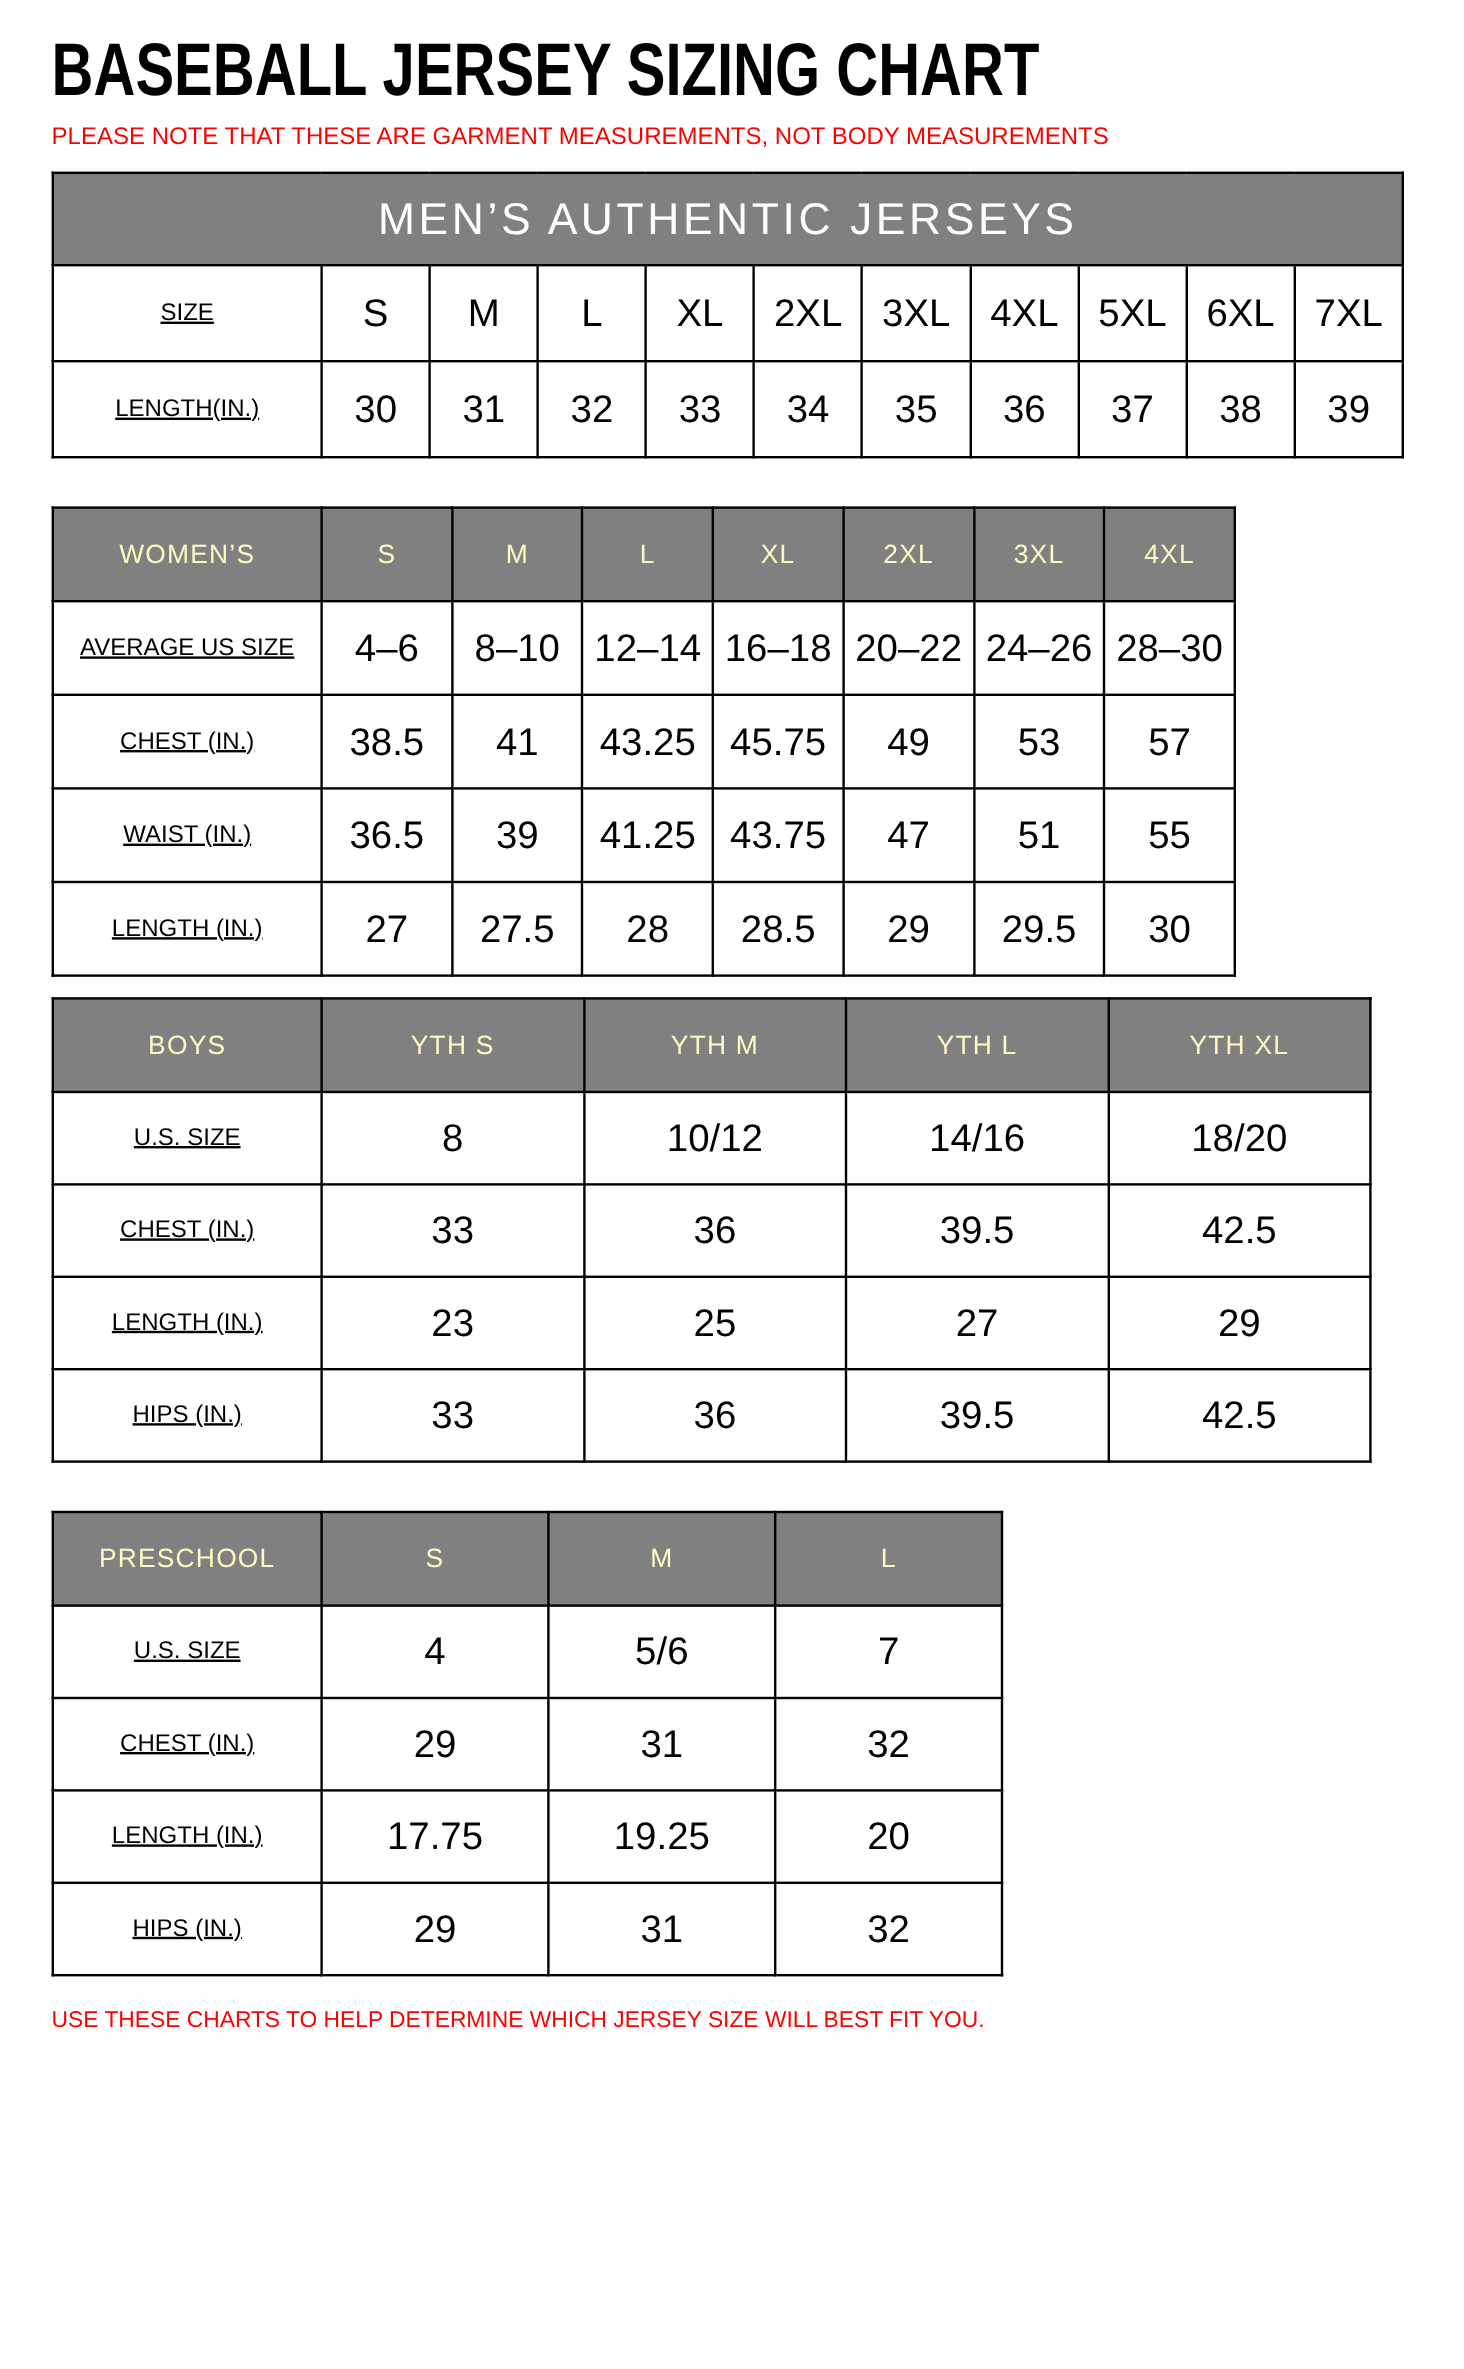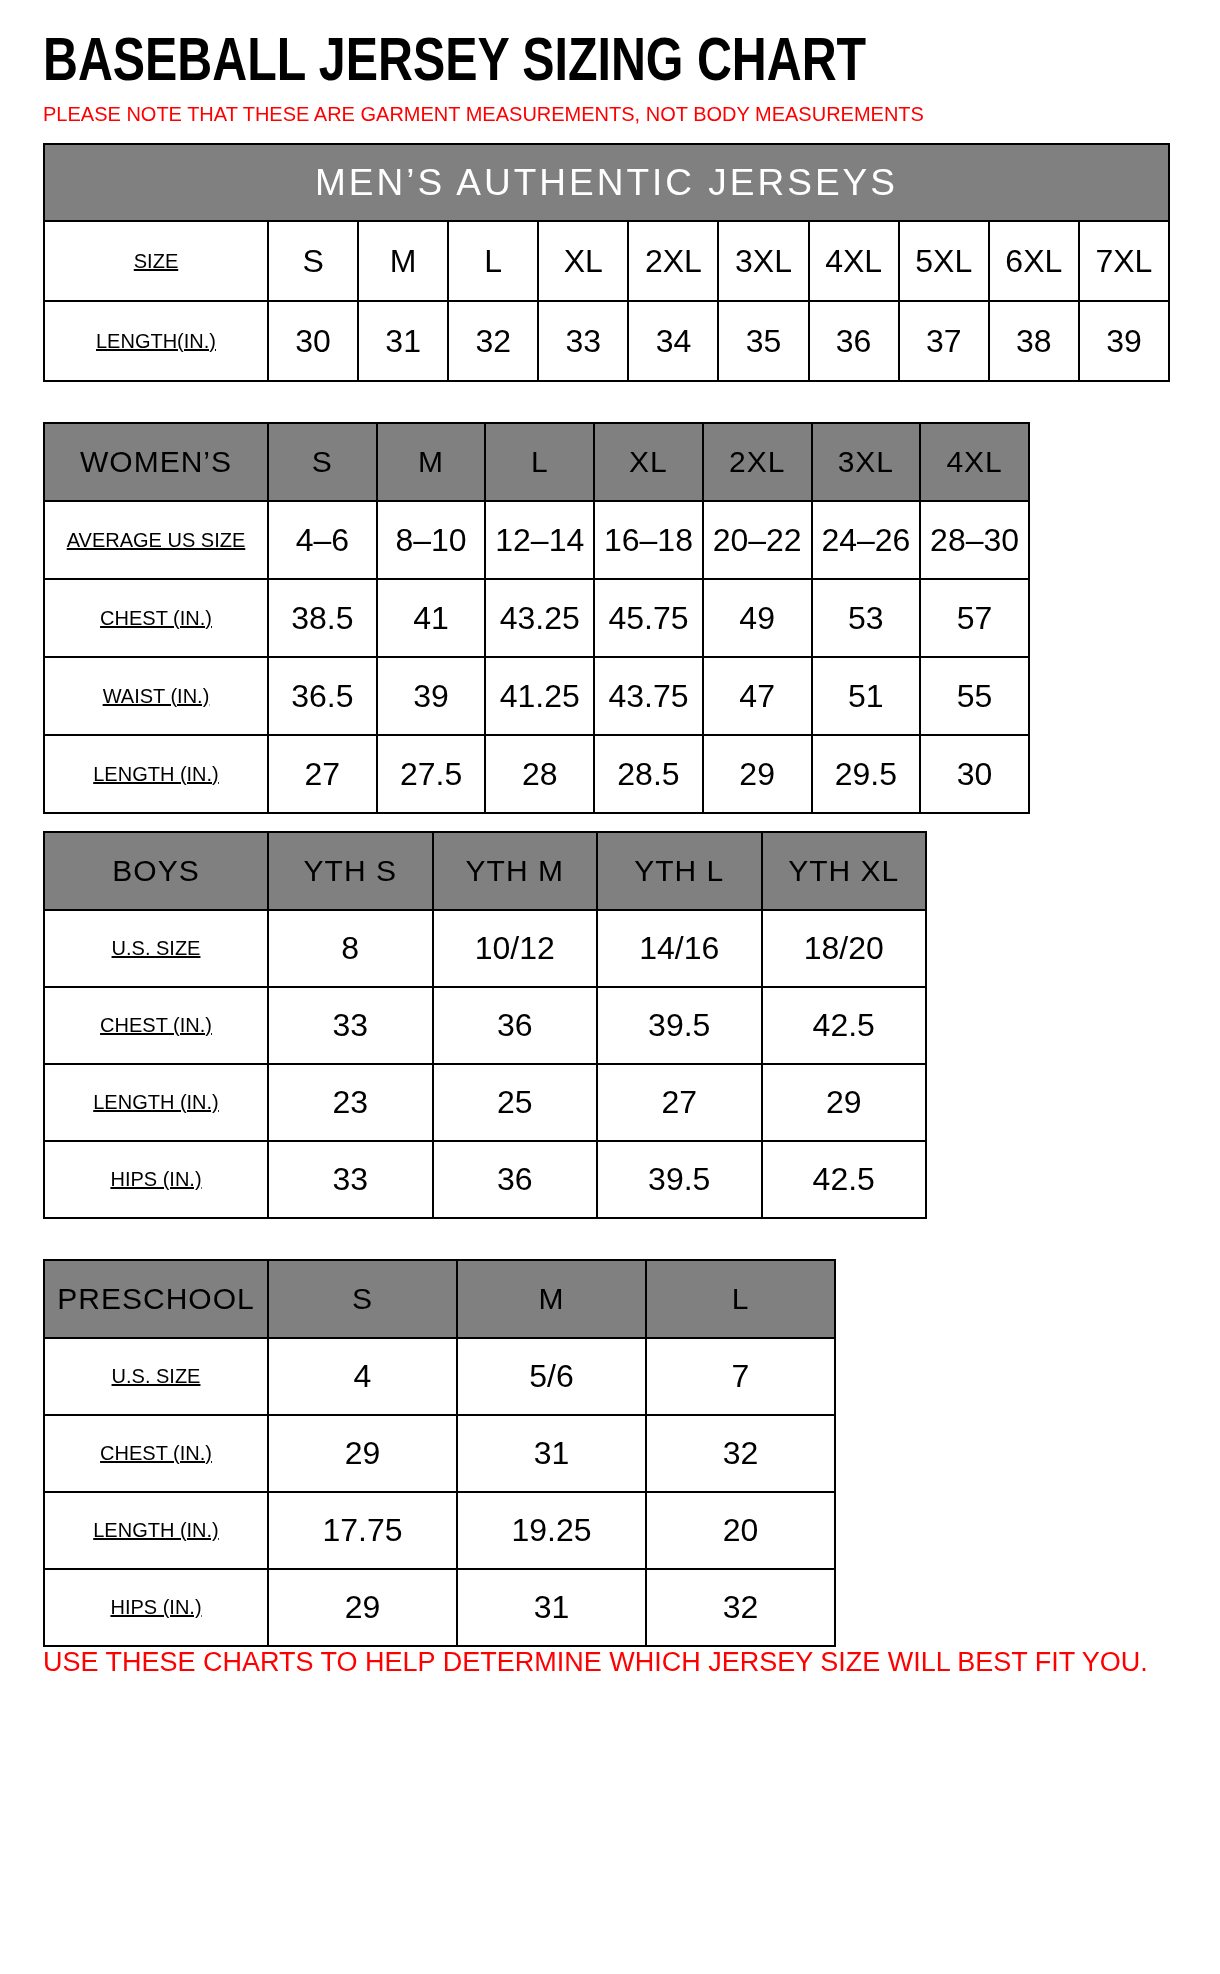--- a/index.html
+++ b/index.html
@@ -29,58 +29,59 @@
     max-width:1090px;
   }
 
   table{
     border-collapse:collapse;
     table-layout:fixed;
     margin-top:40px;
   }
   .t-mens      { width:1127px; margin-top:16px; }
   .t-womens    { width:987px; }
-  .t-boys      { width:884px;margin-top:17px; }
+  .t-boys      { width:1100px;margin-top:17px; }
   .t-preschool { width:793px; }
 
   td,th{
     border:2px solid #000;
     text-align:center;
     vertical-align:middle;
     padding:2px 4px;
   }
 
   .banner{
     background:#808080;
     color:#fff;
     font-weight:normal;
     font-size:37px;
     letter-spacing:3px;
     height:77px;
   }
   .head-row th{
     background:#808080;
-    color:#000000;
+    color:#fef9c3;
     font-weight:normal;
-    font-size:30px;
+    font-size:22px;
     letter-spacing:1px;
     height:78px;
   }
 
   td{ font-size:32px; }
   td.rowlabel{ font-size:20px; line-height:1.25;text-decoration:underline; }
 
   .t-mens      tbody tr{ height:80px; }
   .t-womens    tbody tr{ height:78px; }
   .t-boys      tbody tr{ height:77px; }
   .t-preschool tbody tr{ height:77px; }
 
   .footer{
     color:#fe0000;
-    font-size:27px;
+    font-size:19px;
+    margin-top:26px;
     white-space:nowrap;
   }
 </style>
 </head>
 <body>
 
 <div class="page">
 
   <h1 class="title">
     <span class="title-inner">BASEBALL JERSEY SIZING CHART</span>

